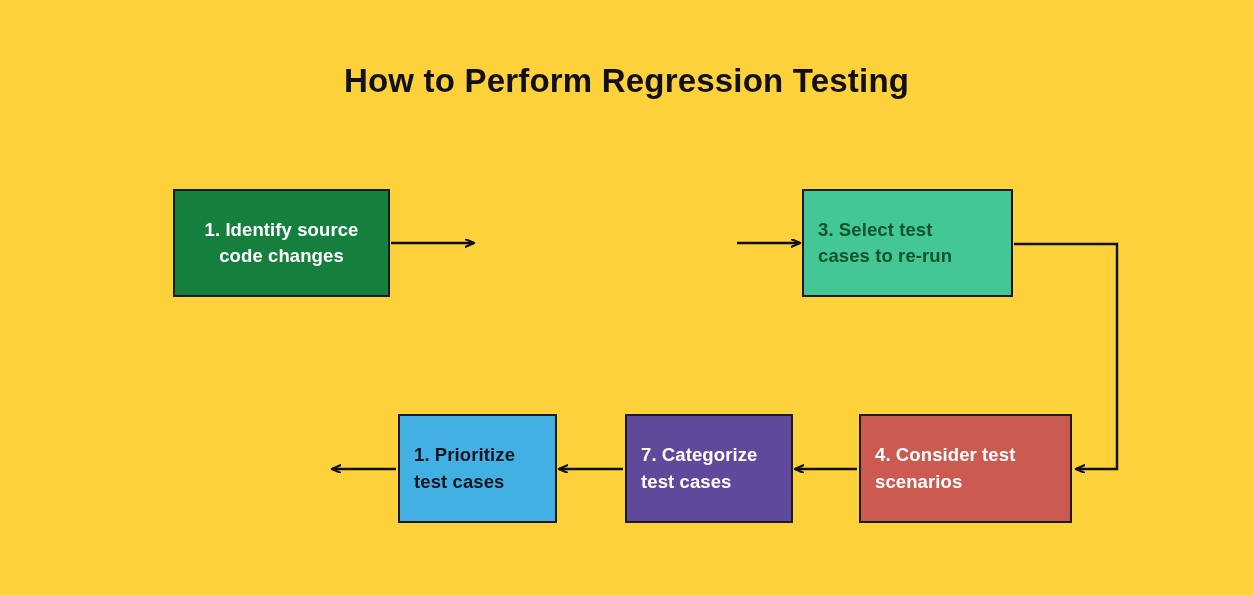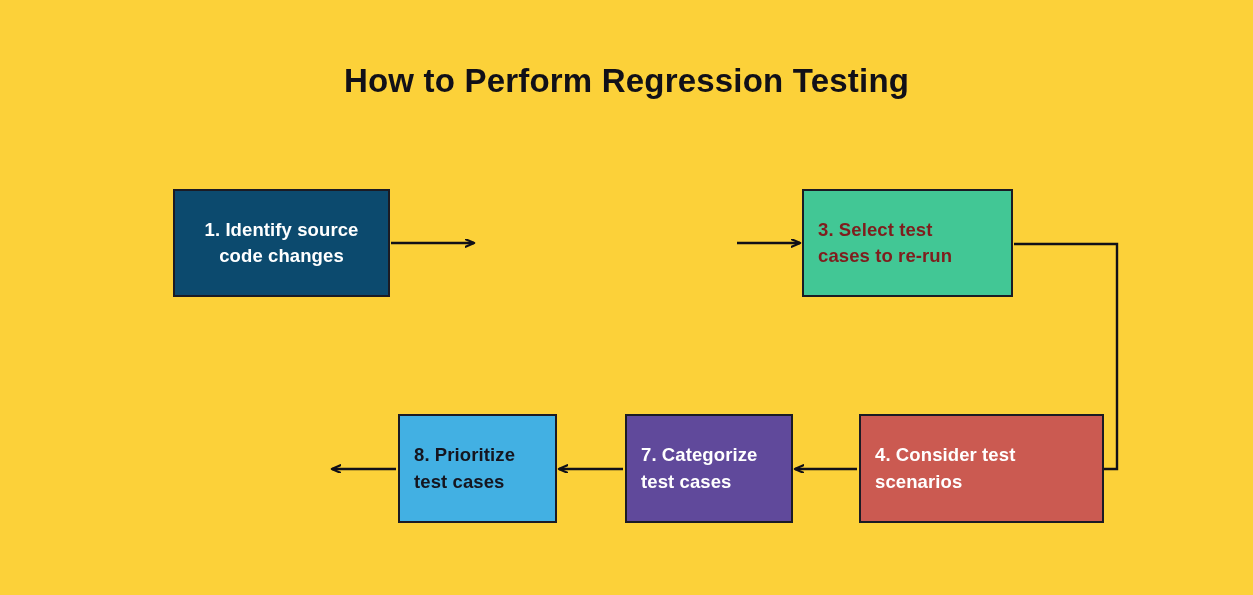--- a/index.html
+++ b/index.html
@@ -94,34 +94,34 @@
 
     <g>
       <line x1="623" y1="469" x2="559" y2="469" stroke="#111018" stroke-width="2.4" marker-end="url(#ah)"></line>
     </g>
 
     <g>
       <line x1="396" y1="469" x2="332" y2="469" stroke="#111018" stroke-width="2.4" marker-end="url(#ah)"></line>
     </g>
   </svg>
 
-  <div class="node align-center" id="n0" style="left: 173px; top: 189px; width: 217px; height: 108px; background: #0c4a6e; color: rgb(255, 255, 255); border-color: rgb(27, 27, 36);">
+  <div class="node align-center" id="n0" style="left: 173px; top: 189px; width: 217px; height: 108px; background: #15803d; color: rgb(255, 255, 255); border-color: rgb(27, 27, 36);">
     <span class="txt">1. Identify source
 code changes</span>
   </div>
-  <div class="node align-left" id="n2" style="left: 802px; top: 189px; width: 211px; height: 108px; background: rgb(66, 199, 149); color: #7f1d1d; border-color: rgb(27, 27, 36);">
+  <div class="node align-left" id="n2" style="left: 802px; top: 189px; width: 211px; height: 108px; background: rgb(66, 199, 149); color: #14532d; border-color: rgb(27, 27, 36);">
     <span class="txt">3. Select test
     cases to re-run</span>
   </div>
-  <div class="node align-left" id="n3" style="left: 859px; top: 414px; width: 245px; height: 109px; background: rgb(203, 90, 81); color: rgb(255, 255, 255); border-color: rgb(27, 27, 36);">
+  <div class="node align-left" id="n3" style="left: 859px; top: 414px; width: 213px; height: 109px; background: rgb(203, 90, 81); color: rgb(255, 255, 255); border-color: rgb(27, 27, 36);">
     <span class="txt">4. Consider test
     scenarios</span>
   </div>
   <div class="node align-left" id="n4" style="left: 625px; top: 414px; width: 168px; height: 109px; background: rgb(96, 73, 155); color: rgb(255, 255, 255); border-color: rgb(27, 27, 36);">
     <span class="txt">7. Categorize
     test cases</span>
   </div>
   <div class="node align-left" id="n5" style="left: 398px; top: 414px; width: 159px; height: 109px; background: rgb(66, 176, 227); color: rgb(21, 21, 31); border-color: rgb(27, 27, 36);">
-    <span class="txt">8. Prioritize
+    <span class="txt">1. Prioritize
     test cases</span>
   </div>
 
 </div>
 
 </body></html>

